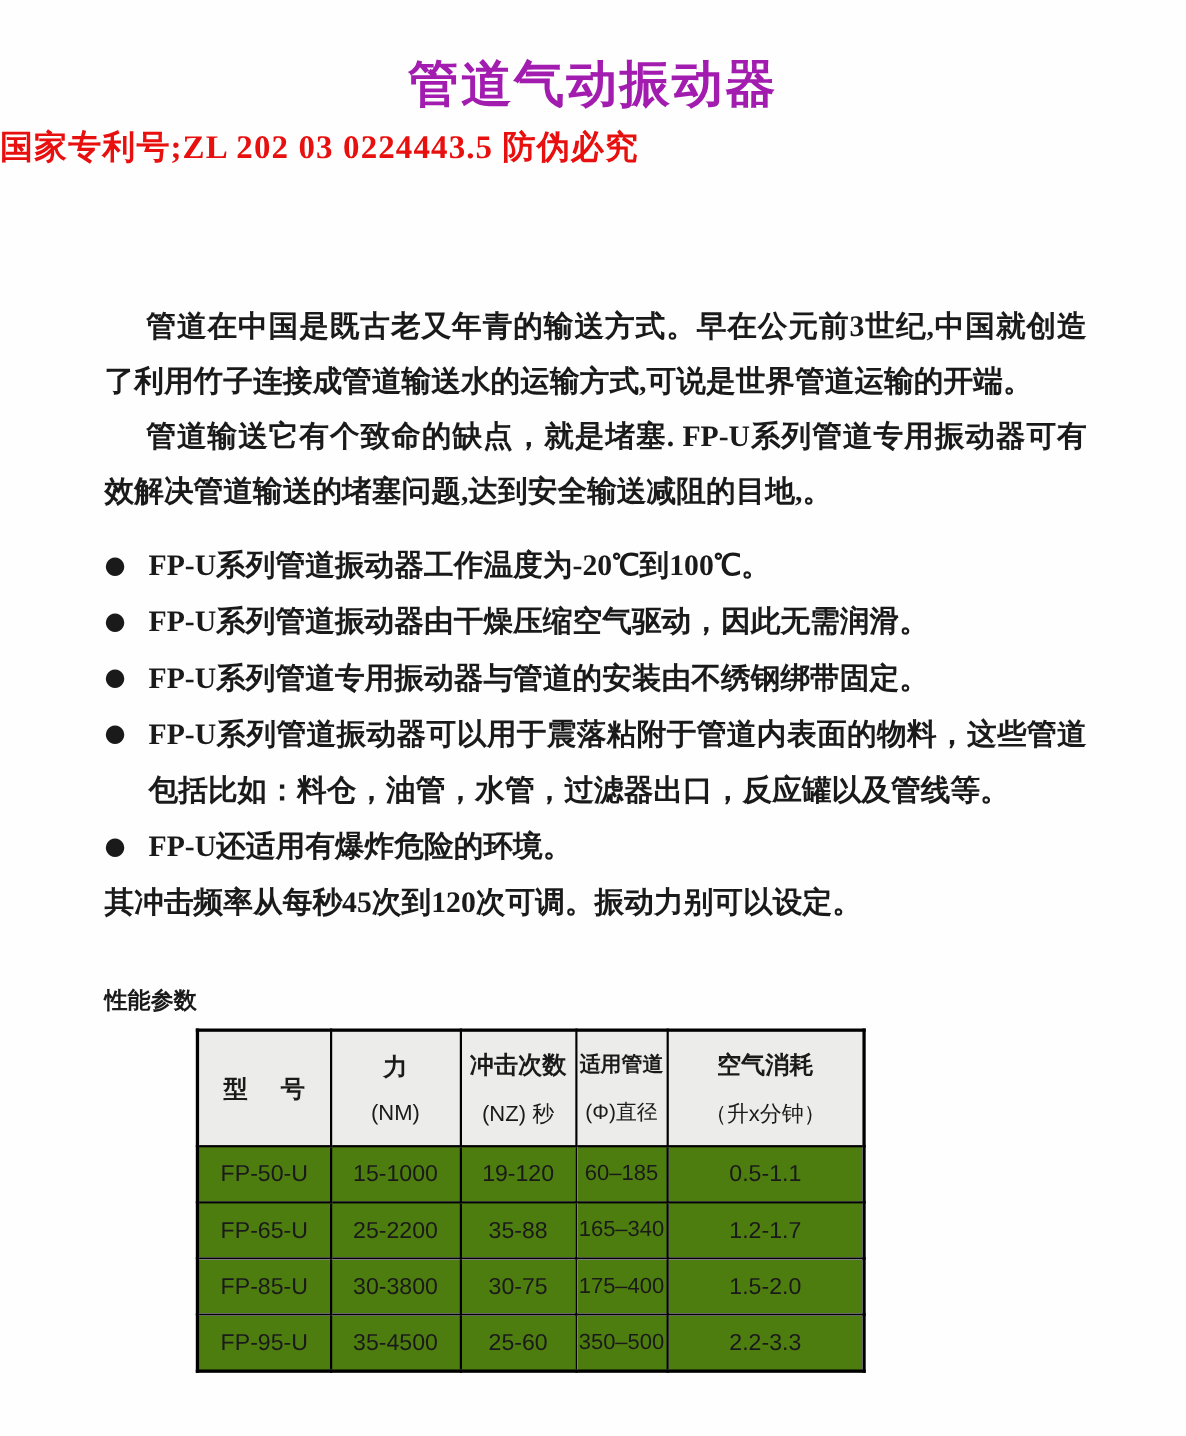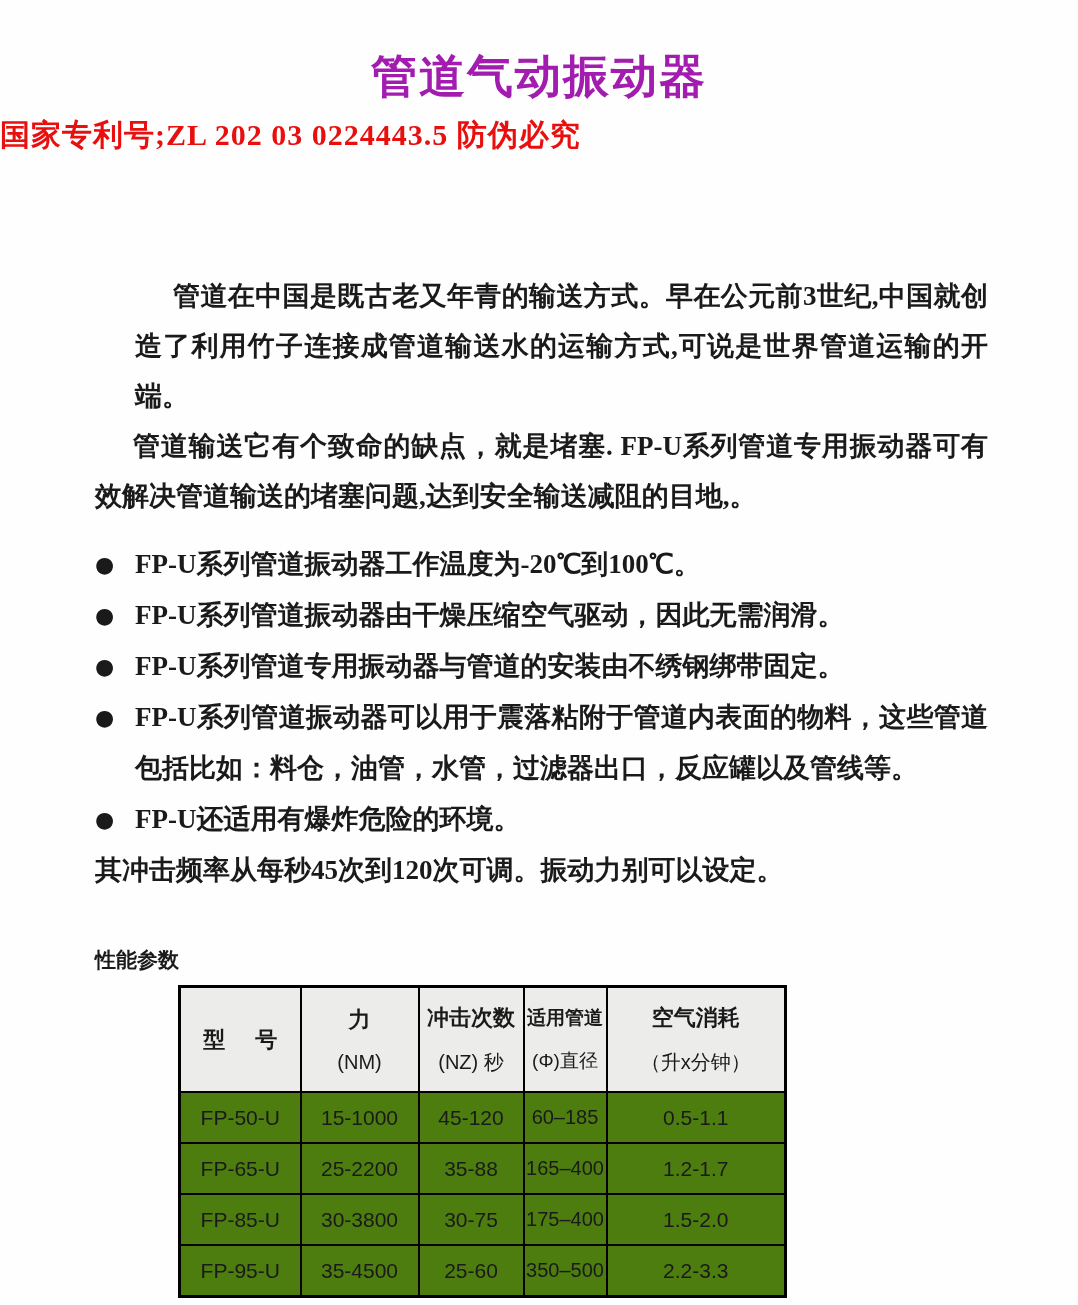--- a/index.html
+++ b/index.html
@@ -33,21 +33,21 @@
   .content {
     padding: 0 90px 0 95px;
   }
   .para {
     font-size: 27px;
     font-weight: bold;
     line-height: 50px;
     text-align: justify;
     margin: 0;
   }
-  .para.first { margin-top: 116px; text-indent: 38px; margin-left: 40px; }
+  .para.first { margin-top: 116px; text-indent: 38px; }
   .para.second { margin-top: 0; text-indent: 38px; }
   .bullets { margin-top: 18px; }
   .bullet {
     display: flex;
     align-items: flex-start;
   }
   .bullet .dot {
     flex: none;
     width: 40px;
     font-size: 22px;
@@ -192,29 +192,29 @@
             <span class="h1">空气消耗</span>
             <span class="h2">（升x分钟）</span>
           </div>
         </th>
       </tr>
     </thead>
     <tbody>
       <tr>
         <td>FP-50-U</td>
         <td>15-1000</td>
-        <td>45-120</td>
+        <td>19-120</td>
         <td>60–185</td>
         <td>0.5-1.1</td>
       </tr>
       <tr>
         <td>FP-65-U</td>
         <td>25-2200</td>
         <td>35-88</td>
-        <td>165–400</td>
+        <td>165–340</td>
         <td>1.2-1.7</td>
       </tr>
       <tr>
         <td>FP-85-U</td>
         <td>30-3800</td>
         <td>30-75</td>
         <td>175–400</td>
         <td>1.5-2.0</td>
       </tr>
       <tr>

